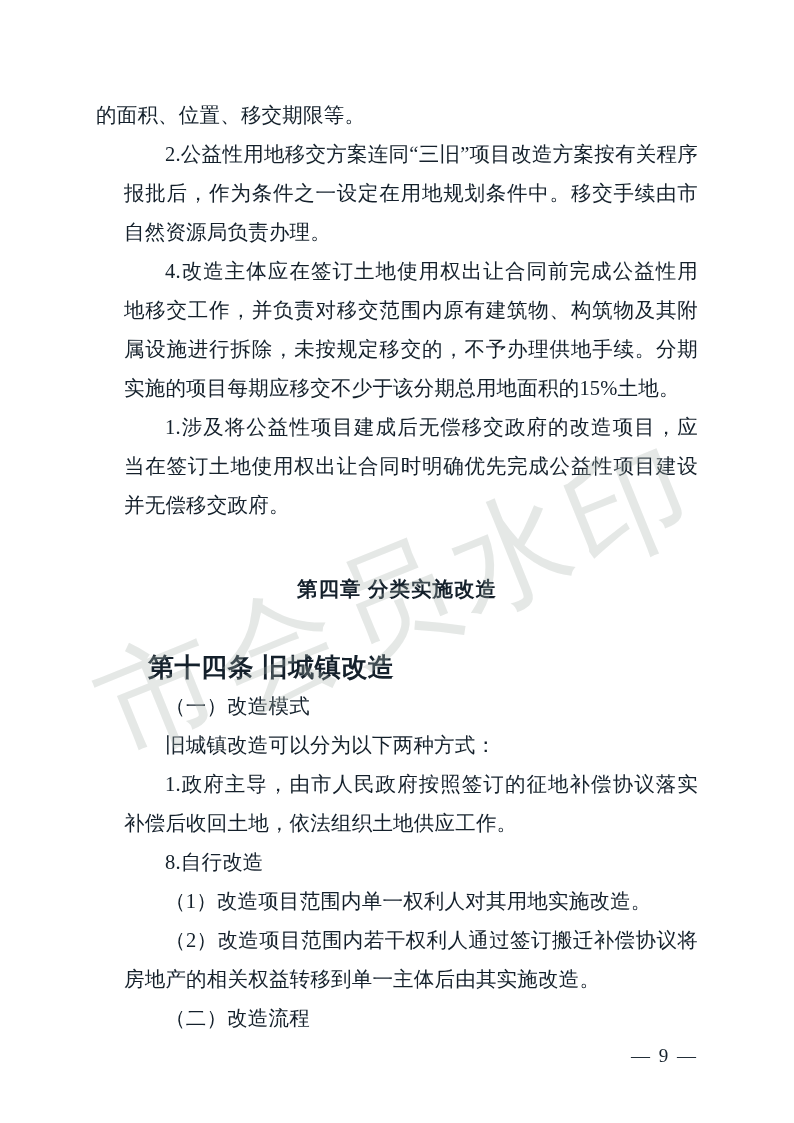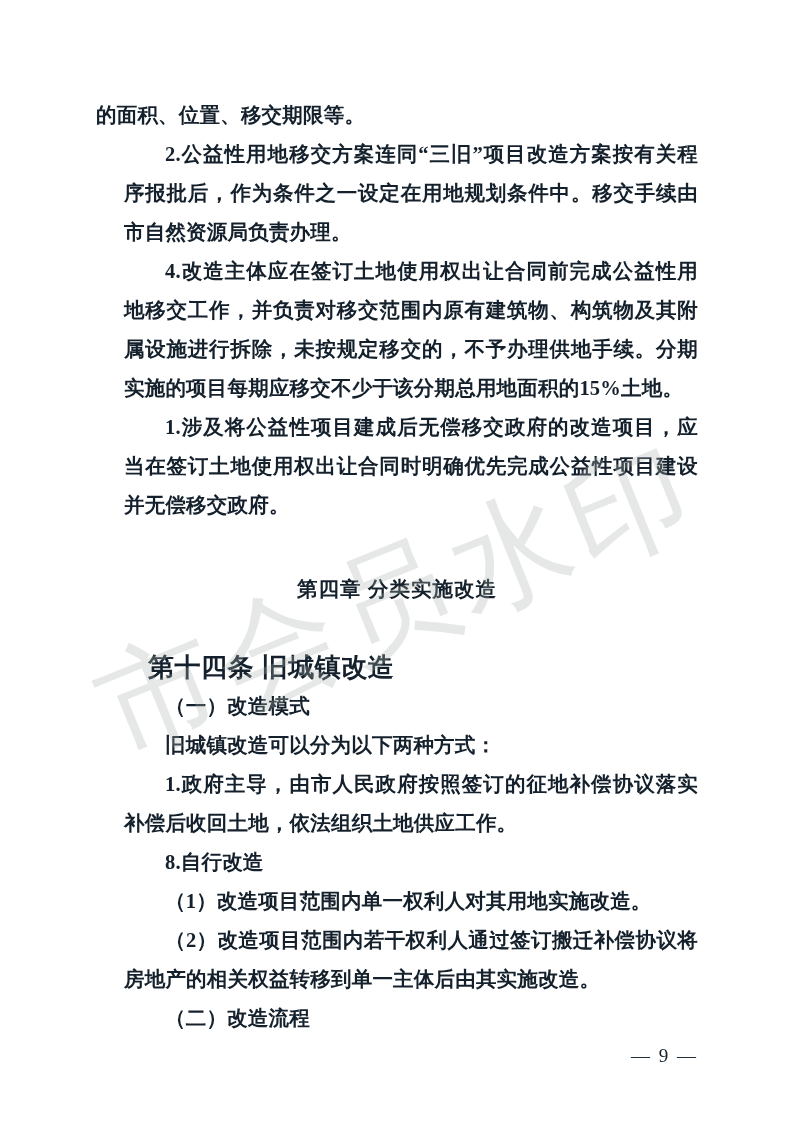--- a/index.html
+++ b/index.html
@@ -47,21 +47,20 @@
     font-size: 20.5px;
     line-height: 39px;
     color: #14202b;
   }
 
   p {
     margin: 0;
     text-align: justify;
     text-justify: inter-ideograph;
     letter-spacing: 0.2px;
-    font-weight: bold;
   }
 
   p.indent {
     text-indent: 2em;
     margin-left: 28px;
   }
 
   .chapter-title {
     text-align: center;
     font-weight: bold;

